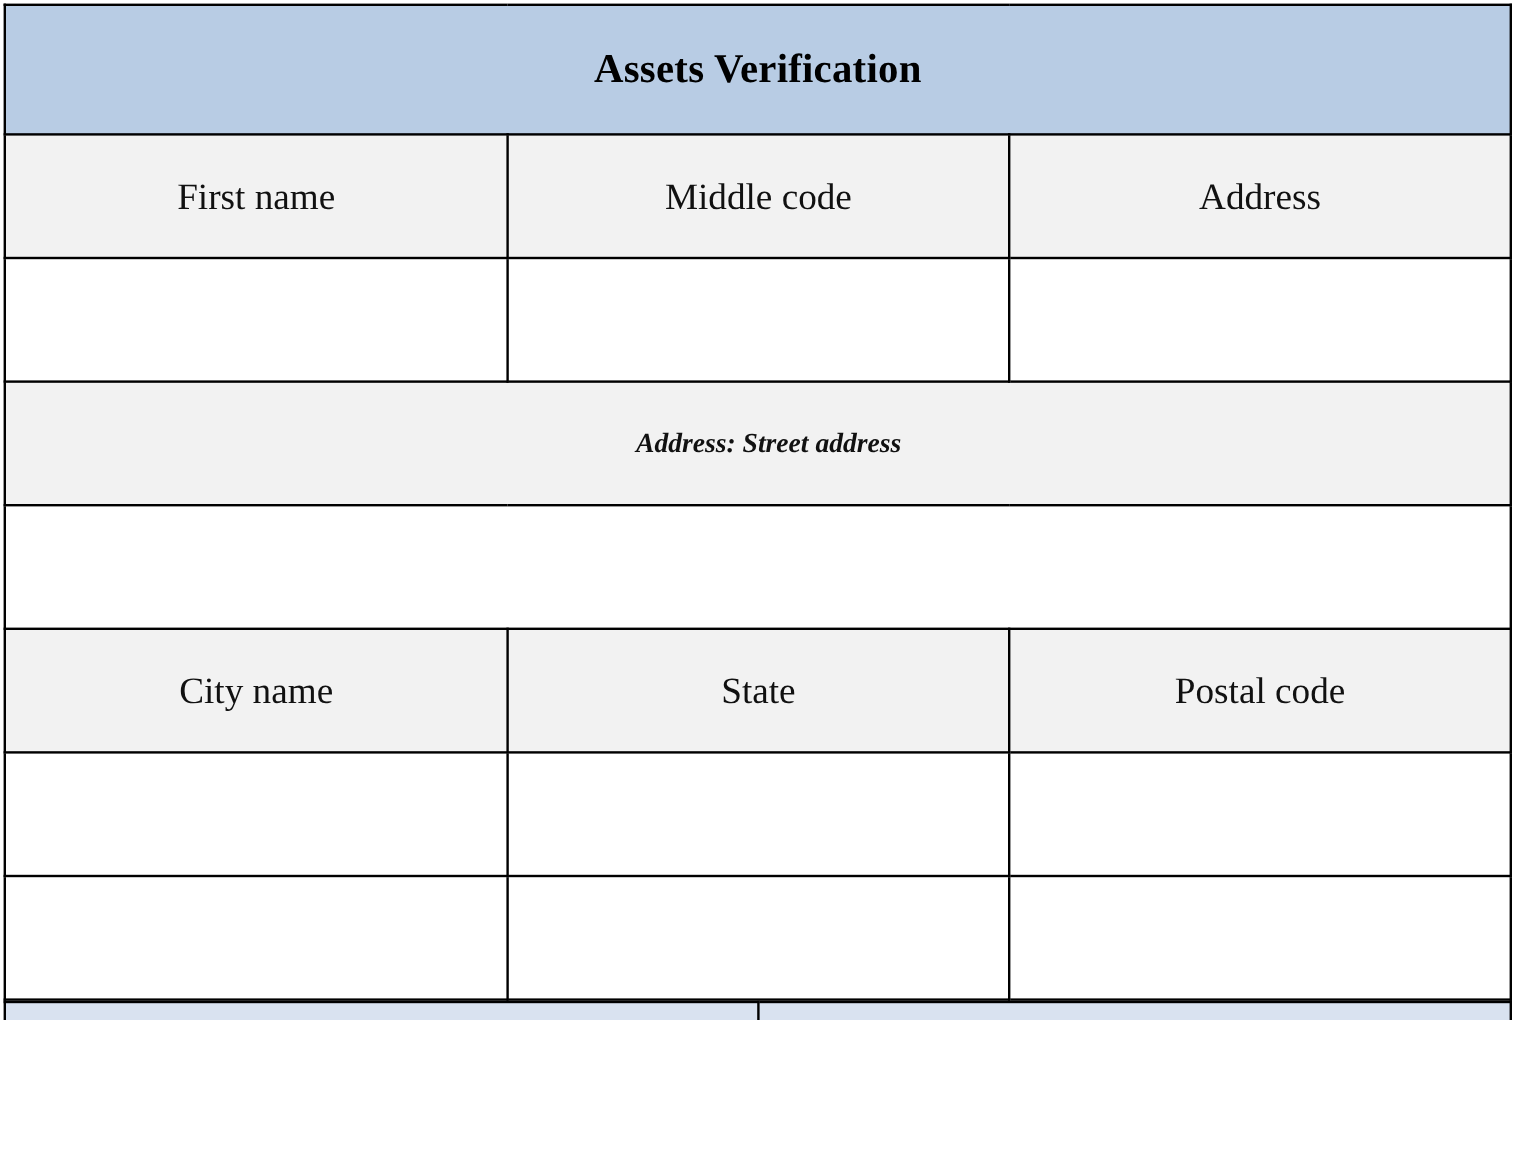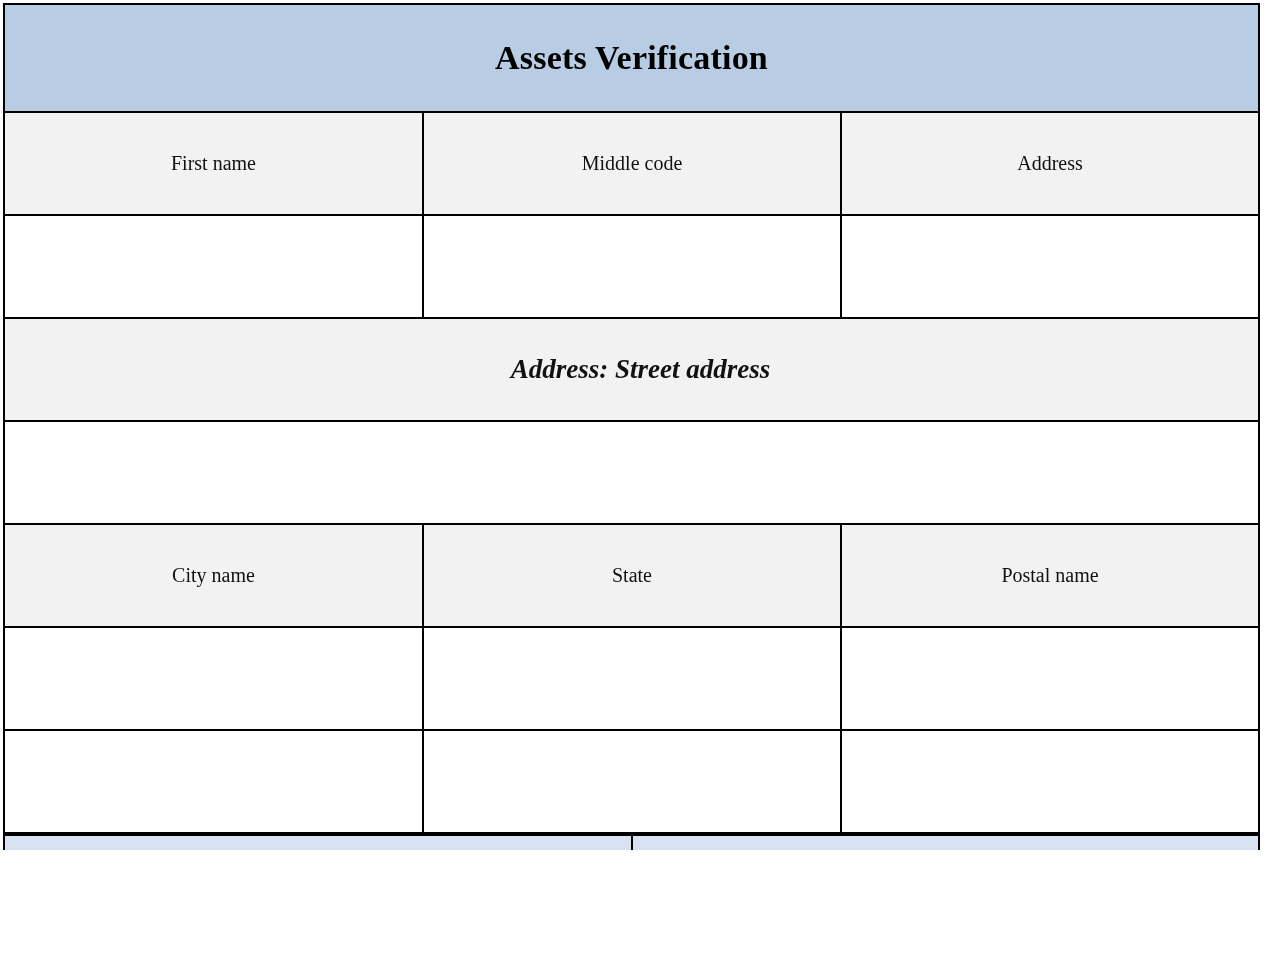--- a/index.html
+++ b/index.html
@@ -57,42 +57,42 @@
     color: #000000;
     line-height: 1;
   }
 
   
   .label-row td {
     background: #f2f2f2;
     height: 101px;
   }
   .label-text {
-    font-size: 20px;
+    font-size: 31px;
     font-weight: normal;
     color: #111111;
     line-height: 1.15;
   }
 
   
   .input-row td {
     background: #ffffff;
     height: 101px;
   }
 
   
   .address-label-cell {
     background: #f2f2f2;
     height: 101px;
     text-align: left;
   }
   .address-text {
     display: block;
     padding-left: 18px;
-    font-size: 27px;
+    font-size: 23px;
     font-weight: bold;
     font-style: italic;
     color: #111111;
   }
   .address-input-cell {
     background: #ffffff;
     height: 101px;
   }
 
   
@@ -167,21 +167,21 @@
       </tr>
 
       <tr class="label-row">
         <td>
           <span class="label-text">City name</span>
         </td>
         <td>
           <span class="label-text">State</span>
         </td>
         <td>
-          <span class="label-text">Postal name</span>
+          <span class="label-text">Postal code</span>
         </td>
       </tr>
 
       <tr class="input-row">
         <td>
           <span class="value-text"></span>
         </td>
         <td>
           <span class="value-text"></span>
         </td>

